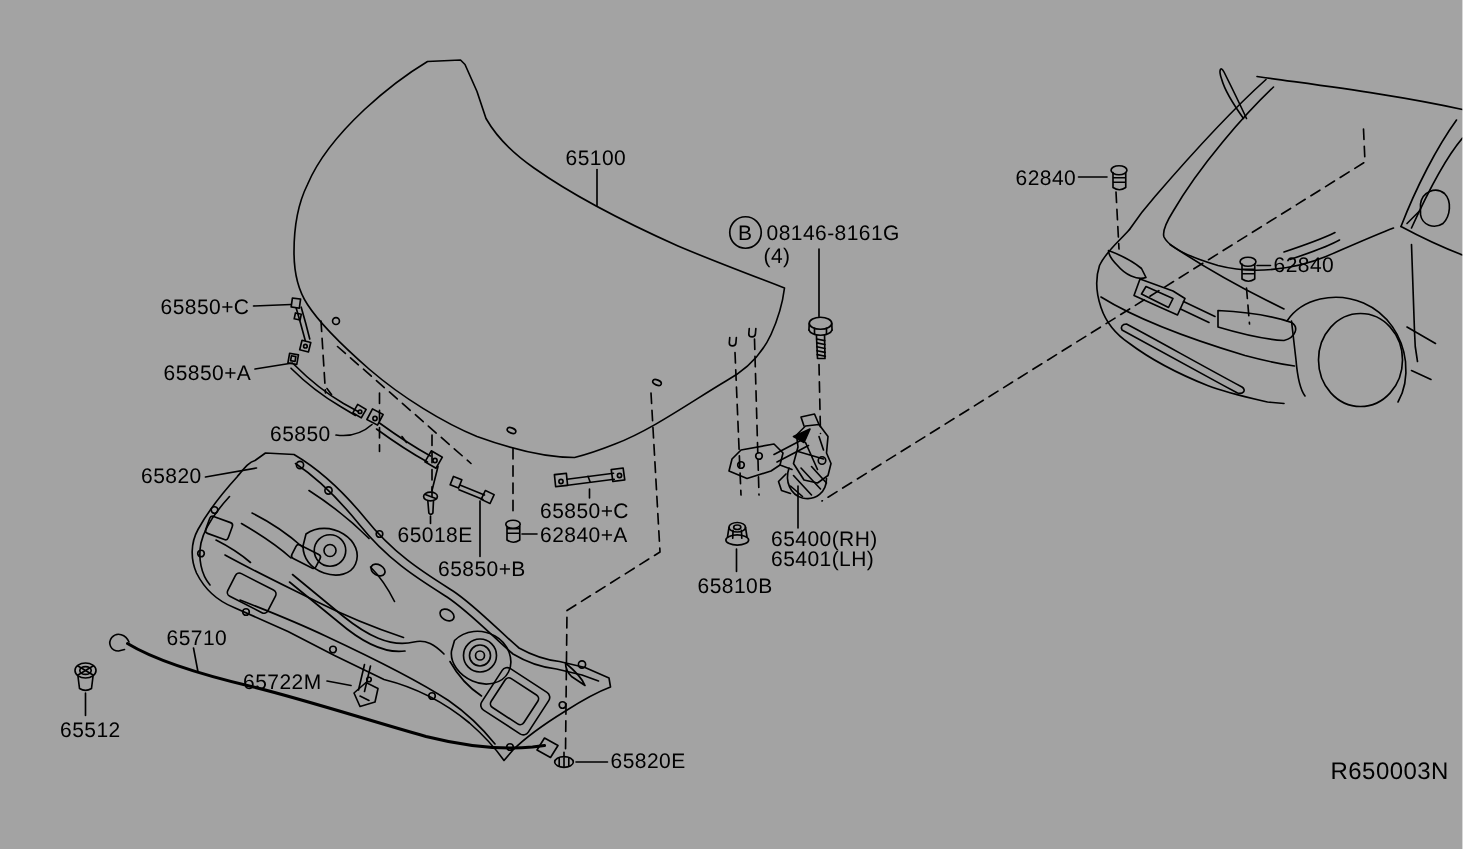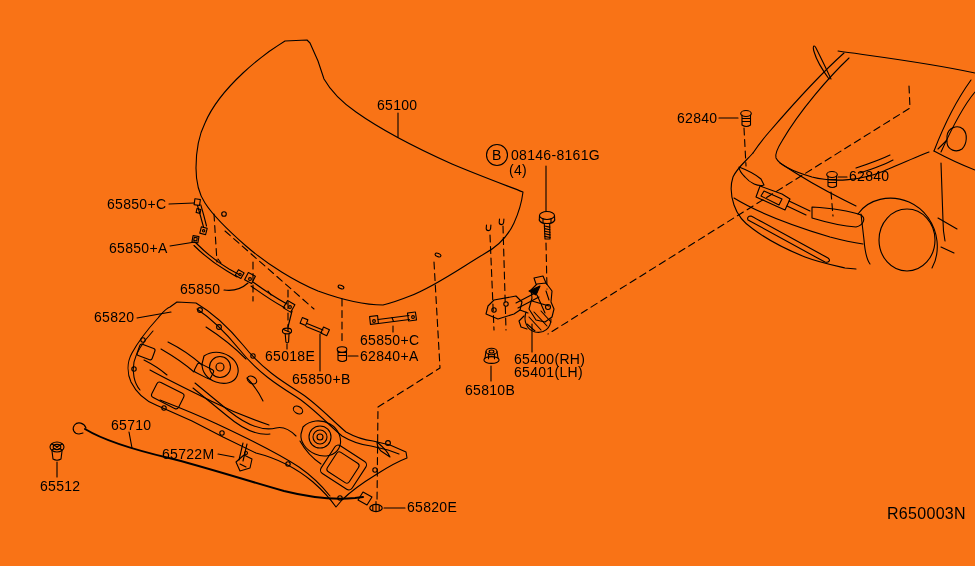--- a/index.html
+++ b/index.html
@@ -1,16 +1,16 @@
 <!DOCTYPE html>
 <html><head>
 <meta charset="utf-8">
 <style>
 html,body{margin:0;padding:0;background:#fff;}
-#page{position:relative;width:975px;height:566px;background:#f97316;overflow:hidden;}
+#page{position:relative;width:975px;height:566px;background:#a3a3a3;overflow:hidden;}
 svg{position:absolute;left:0;top:0;}
 text{font-family:"Liberation Sans",sans-serif;font-size:14px;fill:#000;letter-spacing:0.3px;}
 .big{font-size:16px;}
 </style>
 </head>
 <body>
 <div id="page">
 <svg width="975" height="566" viewBox="0 0 975 566" fill="none" stroke="#000" stroke-width="1.1" stroke-linecap="round" stroke-linejoin="round">
 
 <g id="hood">

